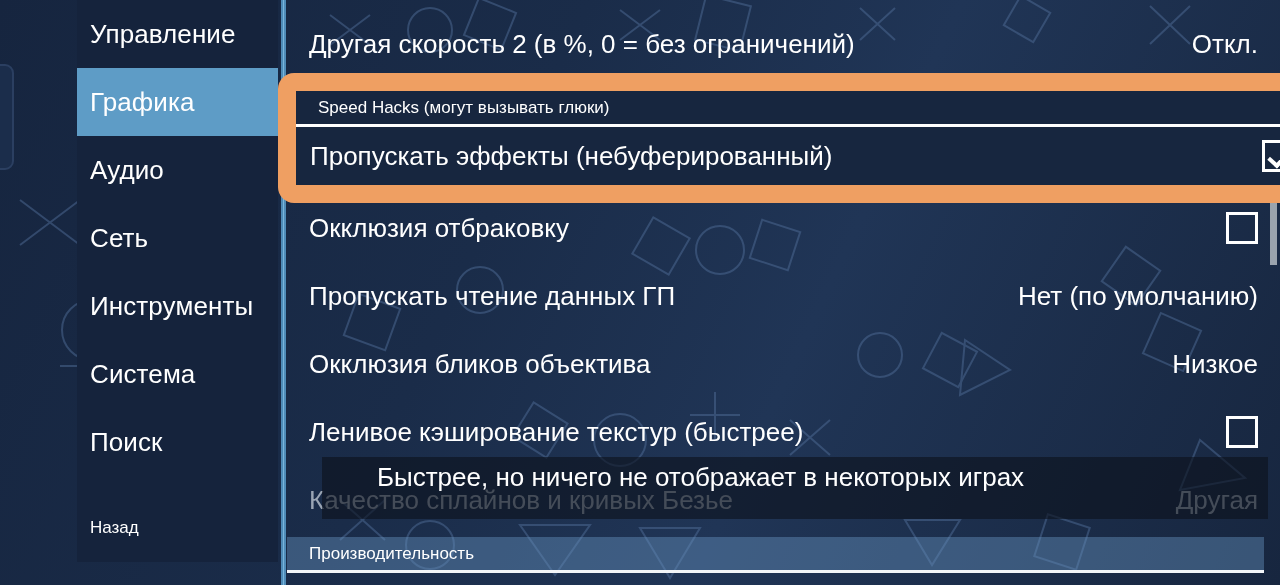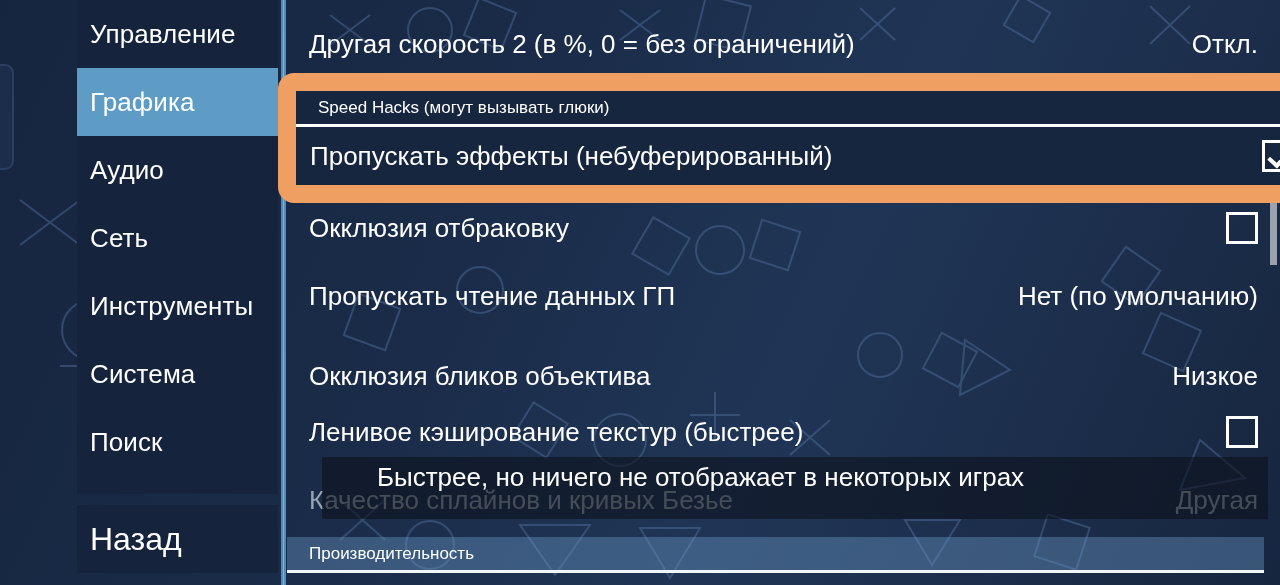--- a/index.html
+++ b/index.html
@@ -65,31 +65,31 @@
     white-space: nowrap;
   }
   .sidebar-item.selected {
     background: #5e9cc6;
     color: #ffffff;
   }
 
   .back-panel {
     position: absolute;
     left: 77px;
-    top: 505px;
+    top: 494px;
     width: 201px;
     height: 68px;
     background: #15233c;
     z-index: 4;
     display: flex;
     align-items: center;
     padding-left: 13px;
     box-sizing: border-box;
     color: #ffffff;
-    font-size: 32px;
+    font-size: 17px;
   }
 
   
   .main {
     position: absolute;
     left: 278px;
     top: 0;
     right: 0;
     bottom: 0;
     z-index: 2;
@@ -365,21 +365,21 @@
       <div class="row" style="top:194px;">
         <span class="label">Окклюзия отбраковку</span>
         <span class="checkbox"></span>
       </div>
 
       <div class="row" style="top:262px;">
         <span class="label">Пропускать чтение данных ГП</span>
         <span class="value">Нет (по умолчанию)</span>
       </div>
 
-      <div class="row" style="top:342px;gap:18px;">
+      <div class="row" style="top:330px;gap:18px;">
         <span class="label">Окклюзия бликов объектива</span>
         <span class="value">Низкое</span>
       </div>
 
       <div class="row" style="top:398px;">
         <span class="label">Ленивое кэширование текстур (быстрее)</span>
         <span class="checkbox"></span>
       </div>
 
       <div class="row dimmed" style="top:466px;">

